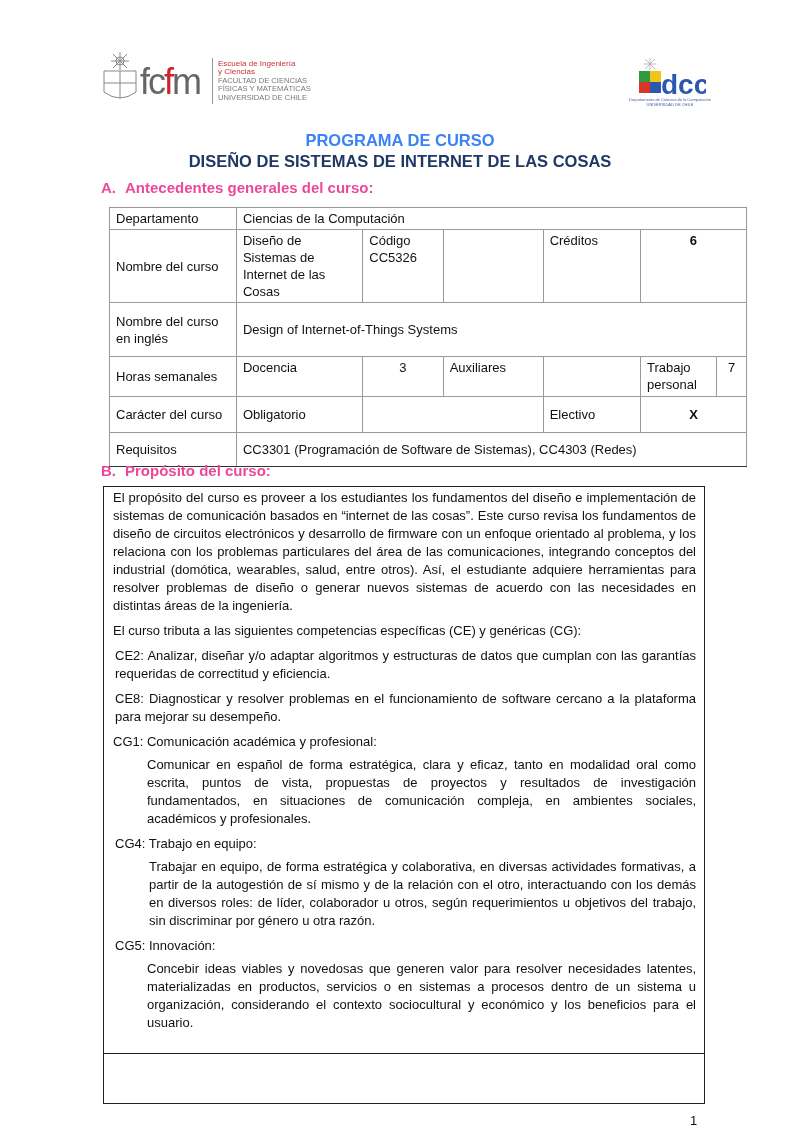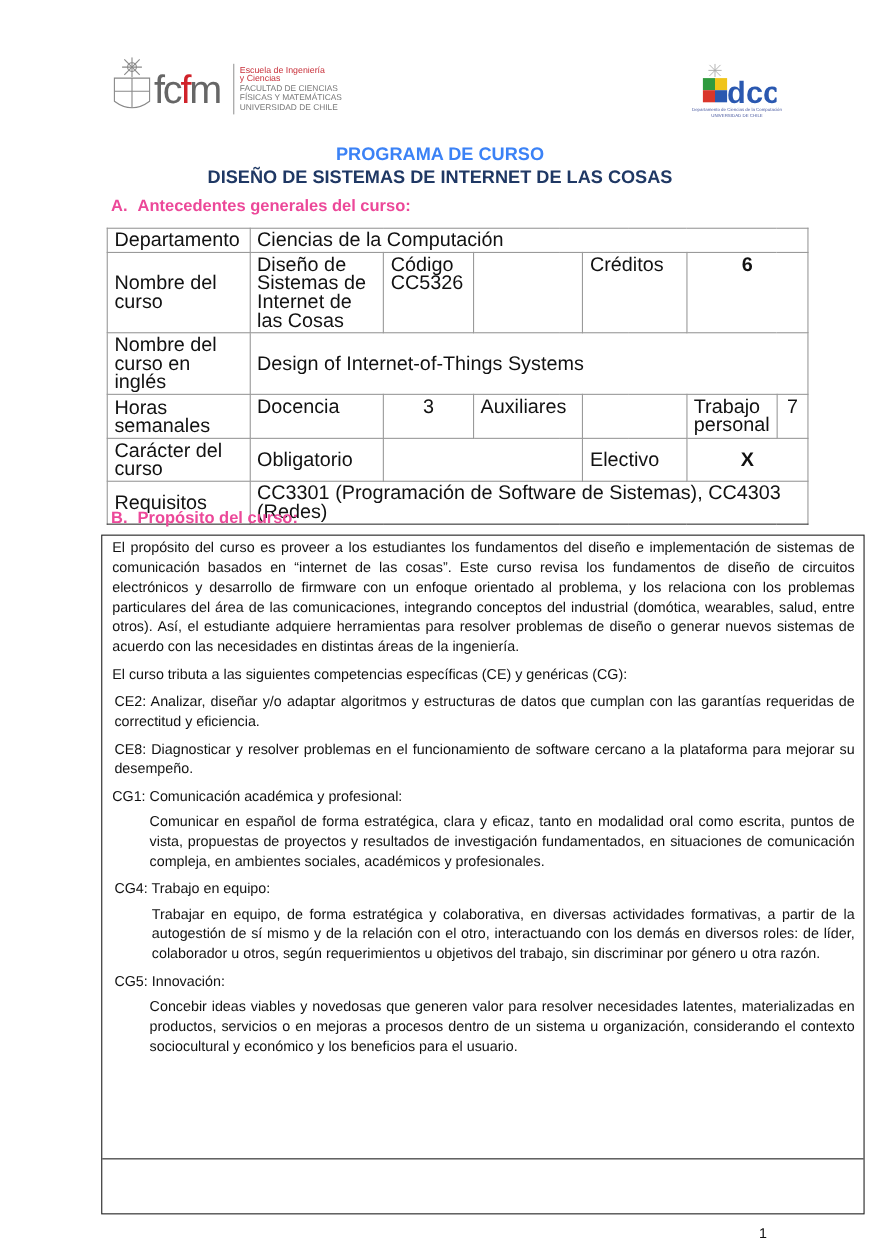--- a/index.html
+++ b/index.html
@@ -16,28 +16,28 @@
   .dcc-logo{left:636px;top:58px;width:70px;height:52px;}
   .dcc-caption{left:622px;top:97px;width:96px;font-size:4px;line-height:5px;color:#4a5aa0;text-align:center;}
   
   .title1{left:0;width:800px;top:131px;text-align:center;font-weight:bold;font-size:16.5px;color:#3b82f6;}
   .title2{left:0;width:800px;top:152px;text-align:center;font-weight:bold;font-size:16.5px;color:#1f3864;}
   .section{font-weight:bold;font-size:15px;color:#ec4899;}
   .secA{left:101px;top:179px;}
   .secB{left:101px;top:462px;}
   .section .num{display:inline-block;width:24px;}
   
-  table.info{position:absolute;left:97px;top:207px;width:638px;border-collapse:collapse;font-size:18px;}
+  table.info{position:absolute;left:109px;top:207px;width:638px;border-collapse:collapse;font-size:13px;}
   table.info td{border:1px solid #9a9a9a;padding:2px 6px;vertical-align:top;line-height:17px;}
   table.info td.mid{vertical-align:middle;}
   table.info td.c{text-align:center;}
   table.info td.b{font-weight:bold;}
   table.info tr.rowlast td{border-bottom:1.5px solid #333;}
   
-  .box{position:absolute;left:92px;top:486px;width:694px;height:618px;border:1.5px solid #222;box-sizing:border-box;}
+  .box{position:absolute;left:103px;top:486px;width:602px;height:618px;border:1.5px solid #222;box-sizing:border-box;}
   .box .inner{padding:2px 8px 0 9px;font-size:13px;line-height:18px;text-align:justify;}
   .box p{margin:0 0 7px 0;}
   .comp{margin:0 0 7px 0;}
   .cg-title{margin:0 0 5px 0;}
   .cg-desc{margin:0 0 7px 0;padding-left:34px;}
   .box .divider{position:absolute;left:0;right:0;top:566px;height:0;border-top:1.5px solid #222;}
   .pagenum{left:690px;top:1113px;font-size:13px;}
 </style>
 </head>
 <body>
@@ -156,18 +156,18 @@
       <span>CE8:</span> <span>Diagnosticar y resolver problemas en el funcionamiento de software cercano a la plataforma para mejorar su desempeño.</span>
     </div>
 
     <div class="cg-title"><span>CG1:</span> <span>Comunicación académica y profesional:</span></div>
     <div class="cg-desc">Comunicar en español de forma estratégica, clara y eficaz, tanto en modalidad oral como escrita, puntos de vista, propuestas de proyectos y resultados de investigación fundamentados, en situaciones de comunicación compleja, en ambientes sociales, académicos y profesionales.</div>
 
     <div class="cg-title" style="padding-left:2px"><span>CG4:</span> <span>Trabajo en equipo:</span></div>
     <div class="cg-desc" style="padding-left:36px">Trabajar en equipo, de forma estratégica y colaborativa, en diversas actividades formativas, a partir de la autogestión de sí mismo y de la relación con el otro, interactuando con los demás en diversos roles: de líder, colaborador u otros, según requerimientos u objetivos del trabajo, sin discriminar por género u otra razón.</div>
 
     <div class="cg-title" style="padding-left:2px"><span>CG5:</span> <span>Innovación:</span></div>
-    <div class="cg-desc">Concebir ideas viables y novedosas que generen valor para resolver necesidades latentes, materializadas en productos, servicios o en mejoras a procesos dentro de un sistema u organización, considerando el contexto sociocultural y económico y los beneficios para el usuario.</div>
+    <div class="cg-desc">Concebir ideas viables y novedosas que generen valor para resolver necesidades latentes, materializadas en productos, servicios o en sistemas a procesos dentro de un sistema u organización, considerando el contexto sociocultural y económico y los beneficios para el usuario.</div>
   </div>
   <div class="divider"></div>
 </div>
 
 <div class="abs pagenum">1</div>
 
 </body></html>

